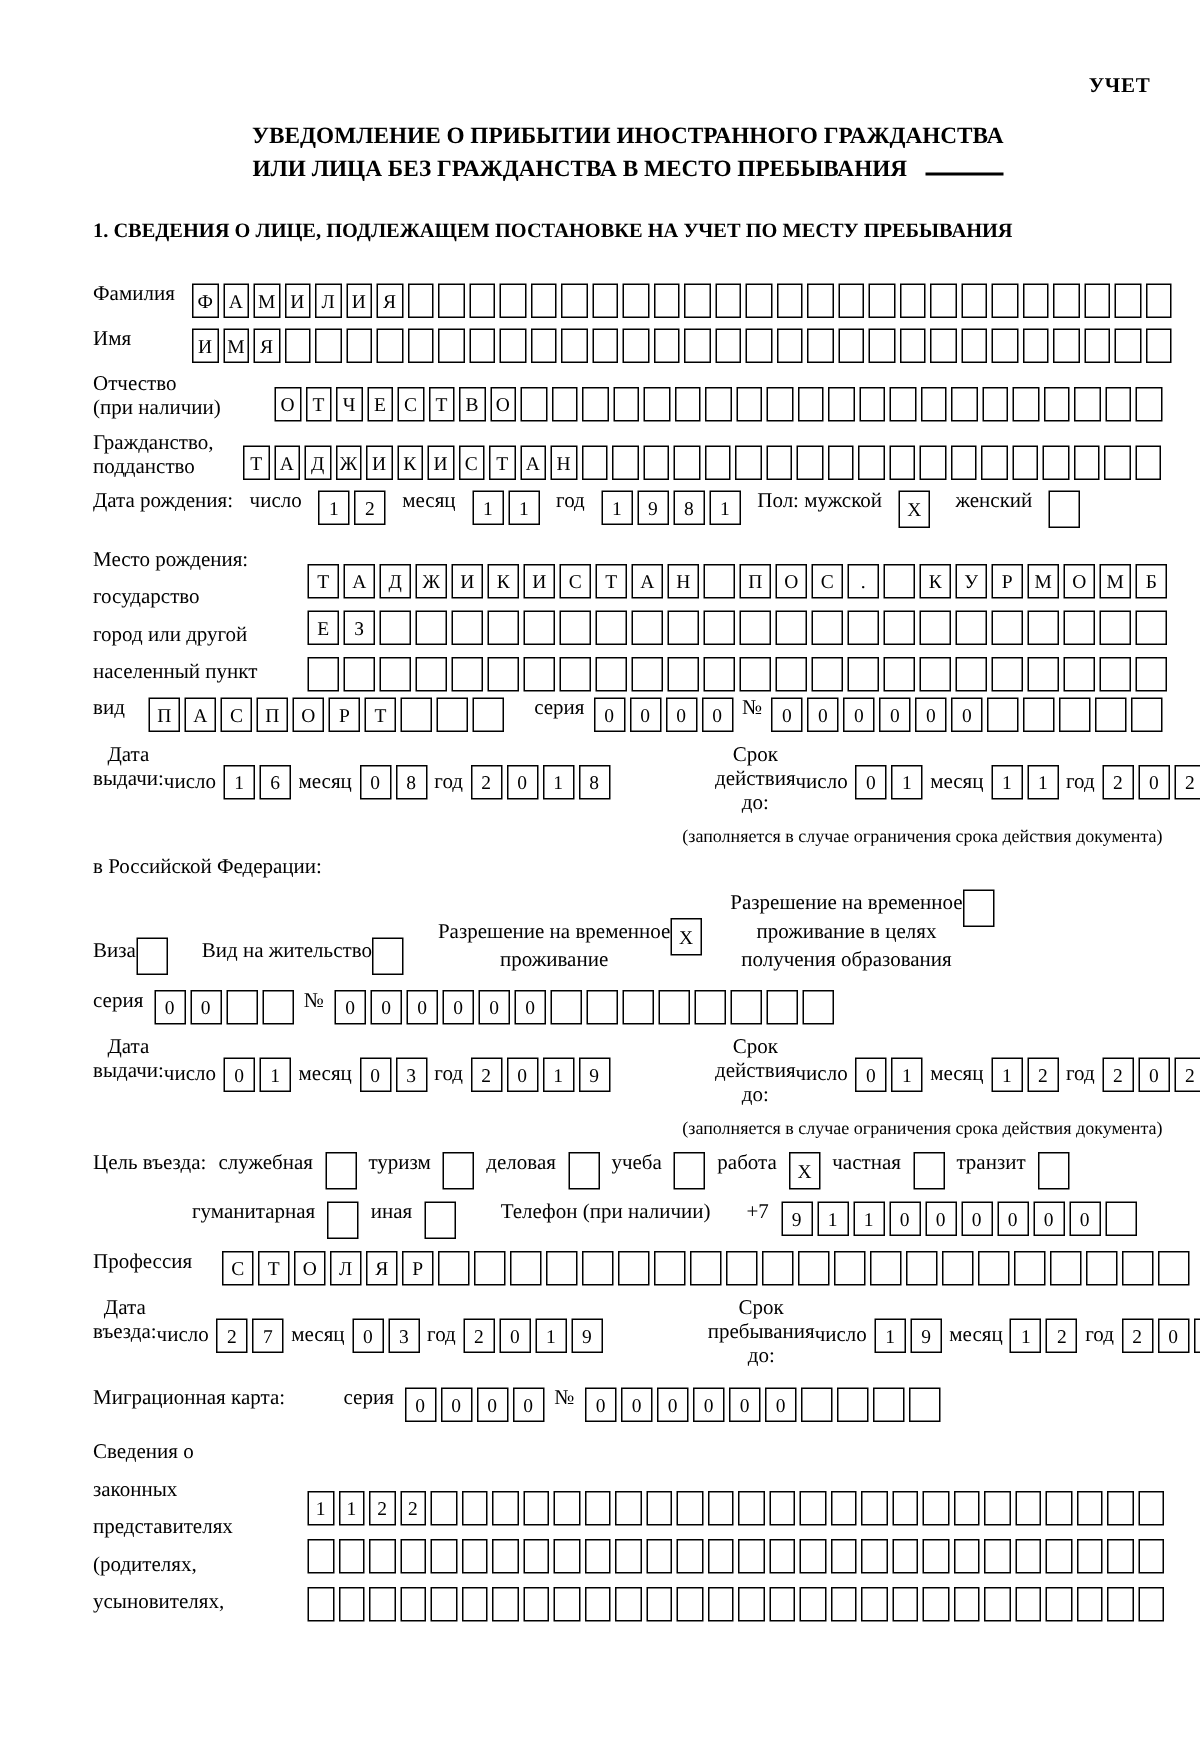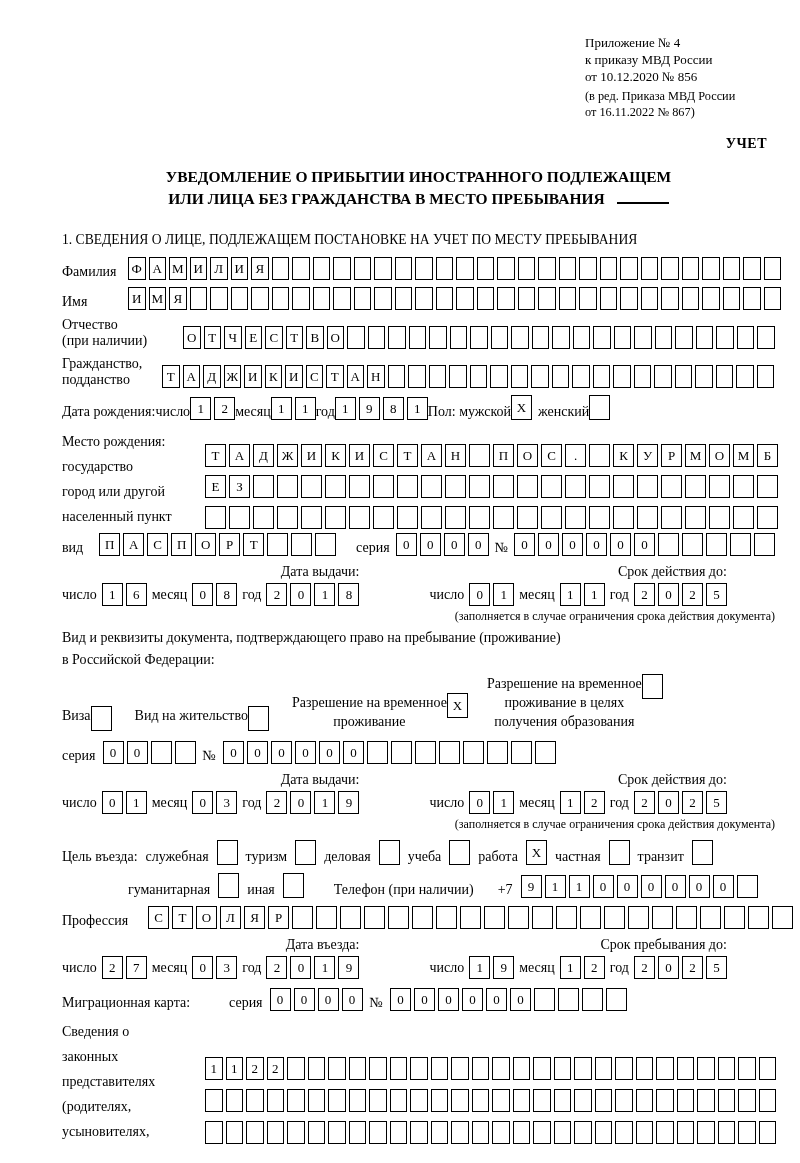--- a/index.html
+++ b/index.html
@@ -9,65 +9,56 @@
     color:#000;font-size:14px;
   }
   .page{padding:34px 25px 0 62px;display:flex;flex-direction:column;}
   
   .ref{margin-left:auto;width:190px;line-height:17px;font-size:13px;}
   .ref .sub{font-size:12.3px;margin-top:3px;line-height:16px;}
   .forma{margin-left:auto;margin-top:16px;margin-right:8px;font-weight:bold;font-size:14px;letter-spacing:.5px;}
   
   .title{text-align:center;font-weight:bold;font-size:15.5px;line-height:22px;margin-top:14px;}
   .title-underline{display:inline-block;width:52px;border-bottom:2px solid #000;height:1px;margin-left:12px;}
-  .sec-head{font-weight:normal;font-size:13.6px;margin-top:22px;margin-bottom:2px;}
+  .sec-head{font-weight:bold;font-size:13.6px;margin-top:22px;margin-bottom:20px;}
   
-  .row{display:flex;align-items:flex-end;margin-top:7px;}
+  .row{display:flex;align-items:flex-start;margin-top:7px;}
   .row-top{display:flex;align-items:flex-end;margin-top:7px;}
   .lbl{flex:none;}
   .lbl-col{flex:none;line-height:25px;}
   
   .cells{display:flex;gap:3px;flex:none;}
   .cell{
     width:15.5px;height:21px;border:1.5px solid #000;flex:none;
     display:flex;align-items:center;justify-content:center;
     font-size:13px;background:#fff;
   }
   .cells.wide .cell{width:19px;}
   .cells.box1 .cell{width:19px;height:23px;}
   
   .dates-row{display:flex;margin-top:8px;}
-  .dgroup{display:flex;flex-direction:column;align-items:flex-end;}
+  .dgroup{display:flex;flex-direction:row;}
   .dg-heading{text-align:center;margin-bottom:3px;}
   .dg-row{display:flex;align-items:center;gap:5px;}
   .dg-row .dlbl{flex:none;}
   .note{font-size:12px;text-align:right;margin-top:3px;}
   .stack{display:flex;flex-direction:column;gap:10px;}
   .opt{display:flex;align-items:flex-start;gap:0;}
   .opt-label{text-align:center;line-height:19px;}
   .ctr{text-align:center;font-weight:bold;margin-top:8px;} .mt6{margin-top:6px;}
 </style>
 </head>
 <body>
 
 <div class="page">
 
-  <div class="ref">
-    <div>Приложение № 4</div>
-    <div>к приказу МВД России</div>
-    <div>от 10.12.2020 № 856</div>
-    <div class="sub">
-      <div>(в ред. Приказа МВД России</div>
-      <div>от 16.11.2022 № 867)</div>
-    </div>
-  </div>
   <div class="forma">УЧЕТ</div>
 
   <div class="title">
-    <div>УВЕДОМЛЕНИЕ О ПРИБЫТИИ ИНОСТРАННОГО ПОДЛЕЖАЩЕМ</div>
+    <div>УВЕДОМЛЕНИЕ О ПРИБЫТИИ ИНОСТРАННОГО ГРАЖДАНСТВА</div>
     <div><span>ИЛИ ЛИЦА БЕЗ ГРАЖДАНСТВА В МЕСТО ПРЕБЫВАНИЯ</span><span class="title-underline"></span></div>
   </div>
 
   <div class="sec-head">1. СВЕДЕНИЯ О ЛИЦЕ, ПОДЛЕЖАЩЕМ ПОСТАНОВКЕ НА УЧЕТ ПО МЕСТУ ПРЕБЫВАНИЯ</div>
 
   <div class="row">
     <span class="lbl" style="width:66px">Фамилия</span>
     <span class="cells">
         <span class="cell">Ф</span>
         <span class="cell">А</span>
@@ -212,21 +203,21 @@
         <span class="cell"></span>
         <span class="cell"></span>
         <span class="cell"></span>
         <span class="cell"></span>
         <span class="cell"></span>
         <span class="cell"></span>
         <span class="cell"></span>
       </span>
   </div>
 
-  <div class="row" style="gap:0">
+  <div class="row" style="gap:11px">
     <span>Дата рождения:</span>
     <span>число</span>
     <span class="cells wide">
         <span class="cell">1</span>
         <span class="cell">2</span>
       </span>
     <span>месяц</span>
     <span class="cells wide">
         <span class="cell">1</span>
         <span class="cell">1</span>
@@ -416,21 +407,20 @@
             <span class="cell">2</span>
             <span class="cell">0</span>
             <span class="cell">2</span>
             <span class="cell">5</span>
           </span>
       </div>
     </div>
   </div>
   <div class="note">(заполняется в случае ограничения срока действия документа)</div>
 
-  <div class="mt6">Вид и реквизиты документа, подтверждающего право на пребывание (проживание)</div>
   <div class="mt6">в Российской Федерации:</div>
 
   <div class="row-top" style="gap:9px;margin-top:6px">
     <div class="opt">
       <span class="opt-label">Виза</span>
       <span class="cells box1">
           <span class="cell"></span>
         </span>
     </div>
     <div class="opt" style="margin-left:14px">

